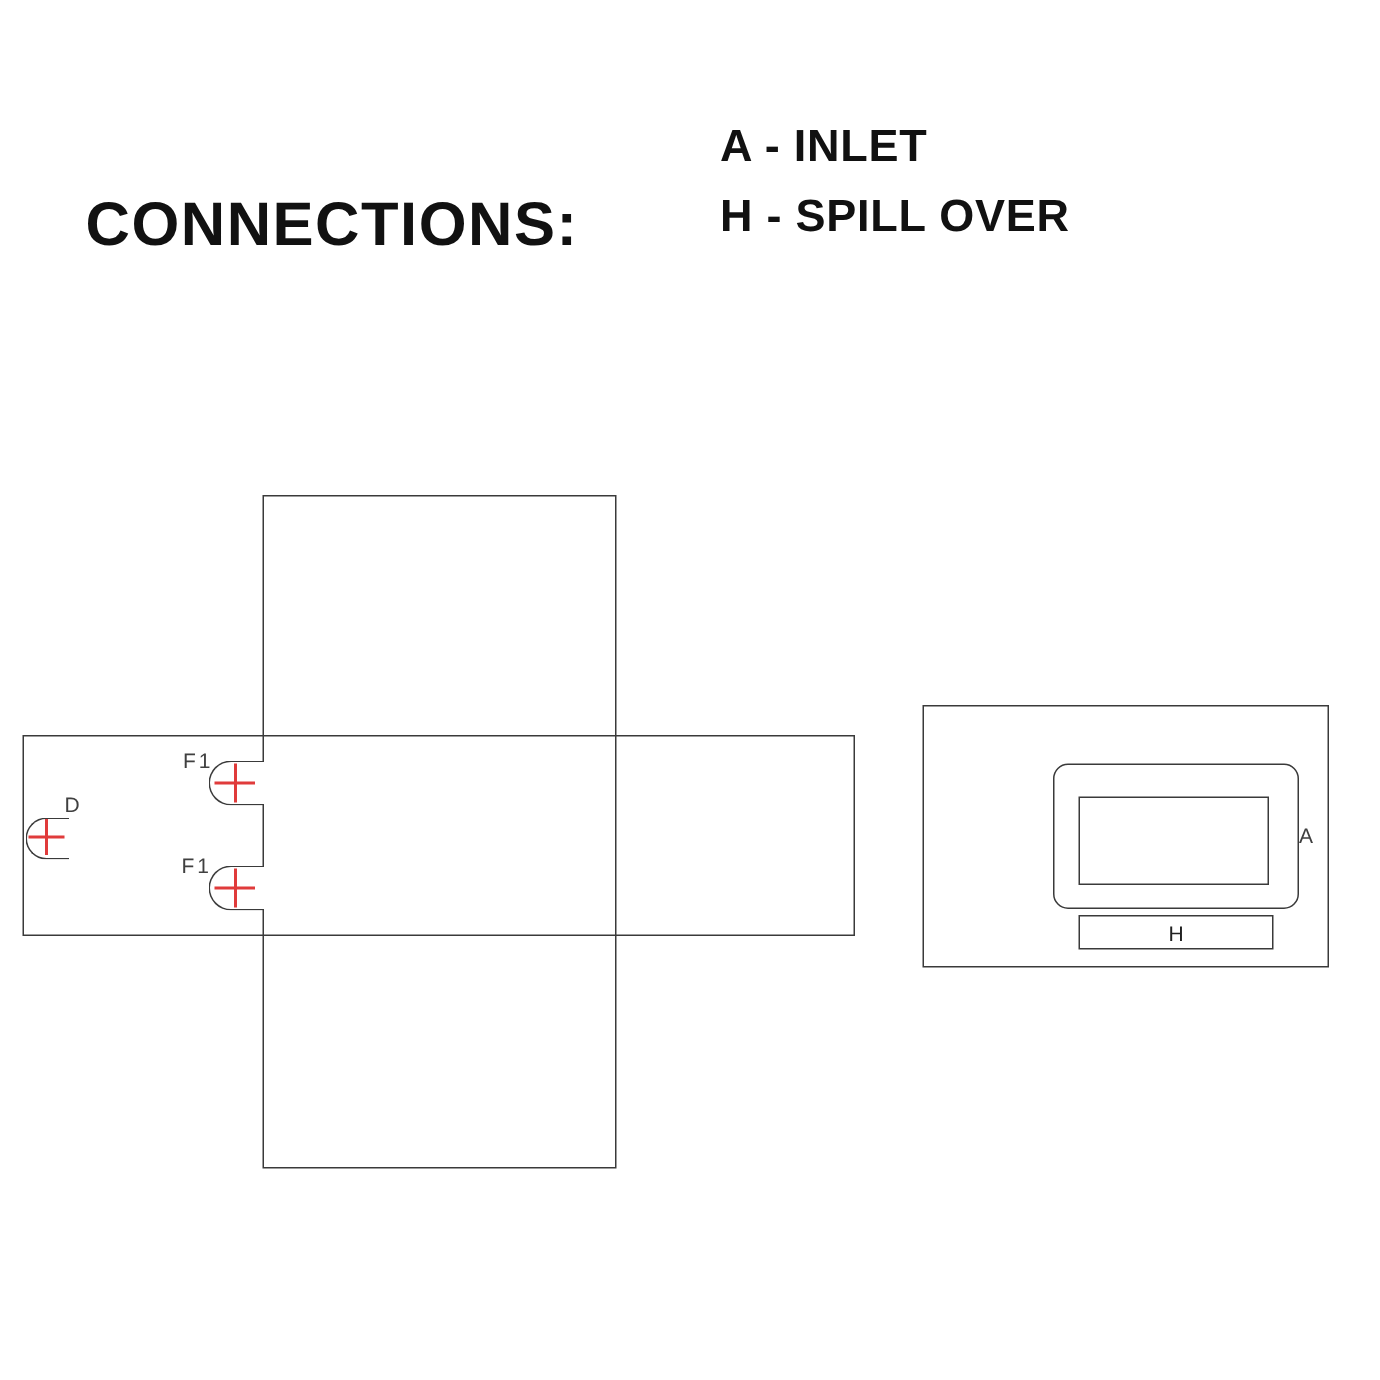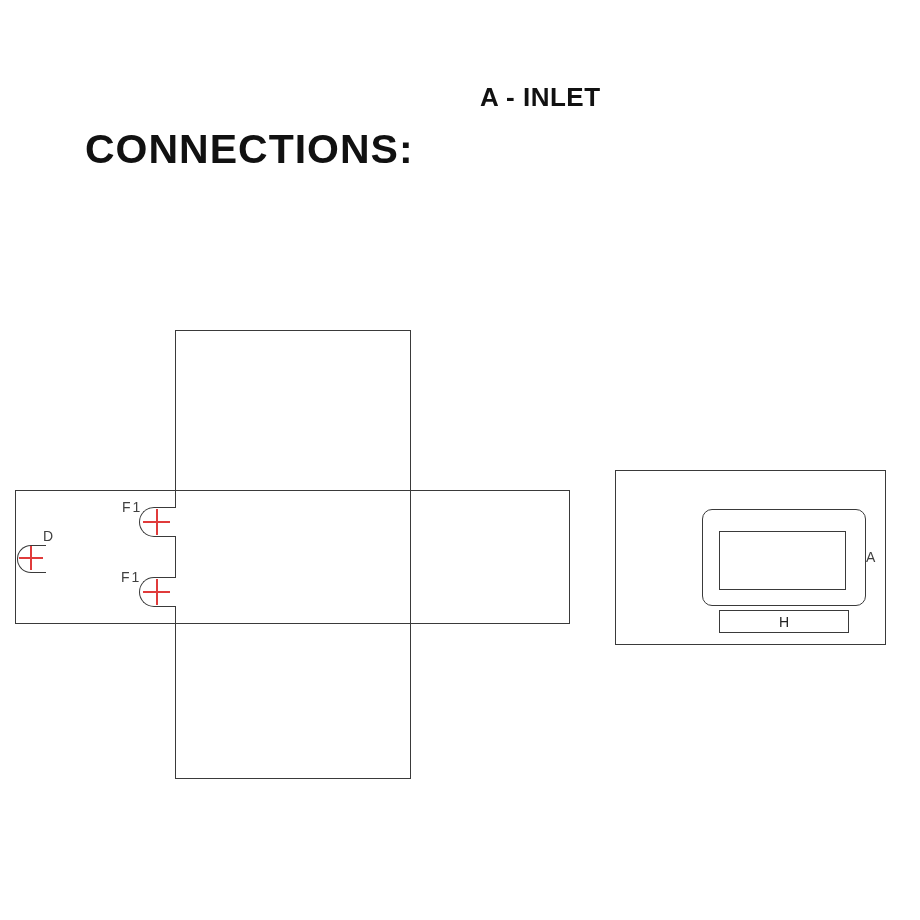--- a/index.html
+++ b/index.html
@@ -17,29 +17,28 @@
   }
   .title {
     position: absolute;
     left: 57px;
     top: 126px;
     font-size: 41px;
     font-weight: 700;
     color: #111111;
     letter-spacing: 1px;
     white-space: nowrap;
-    margin-left: 28px;
   }
   .legend {
     position: absolute;
     left: 480px;
     top: 74px;
   }
   .legend-item {
-    font-size: 26px;
+    font-size: 30px;
     font-weight: 700;
     color: #111111;
     line-height: 47px;
     letter-spacing: 0.5px;
     white-space: nowrap;
   }
   .rect {
     position: absolute;
     border: 1px solid #3a3a3a;
     box-sizing: border-box;
@@ -89,20 +88,21 @@
 </style>
 </head>
 <body>
 
 <div class="canvas">
 
   <div class="title">CONNECTIONS:</div>
 
   <div class="legend">
     <div class="legend-item">A - INLET</div>
+    <div class="legend-item">H - SPILL OVER</div>
   </div>
 
   <div class="rect v-rect"></div>
   <div class="rect h-rect"></div>
 
   <div class="port d-port"></div>
   <div class="cross d-cross"></div>
   <div class="port-label d-label">D</div>
 
   <div class="port f1-port-top"></div>

